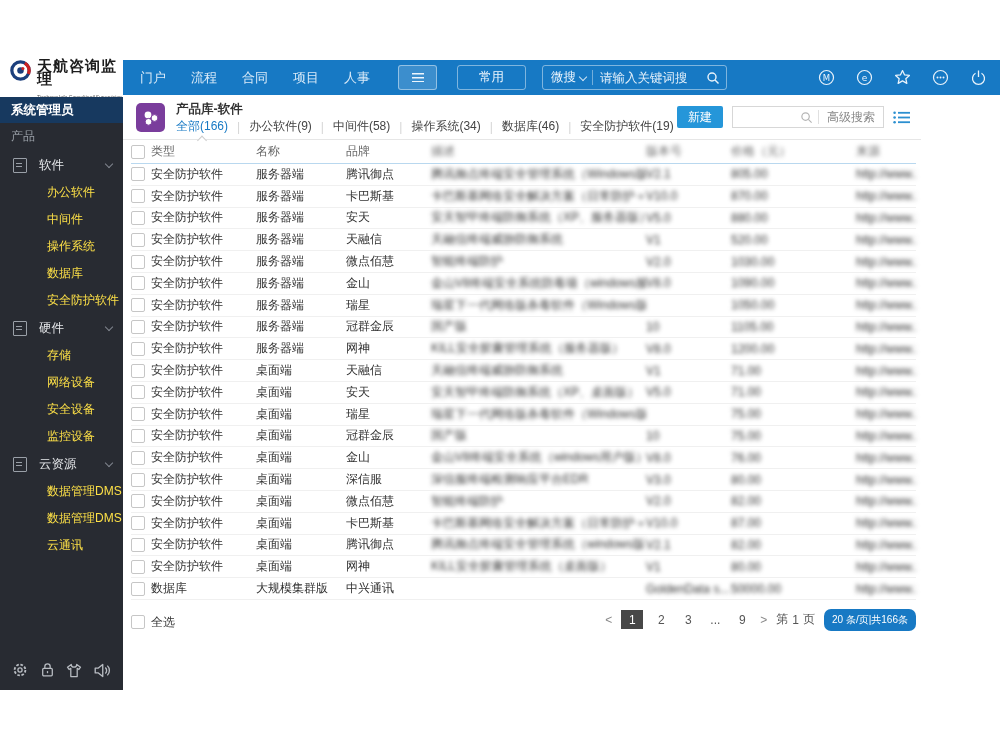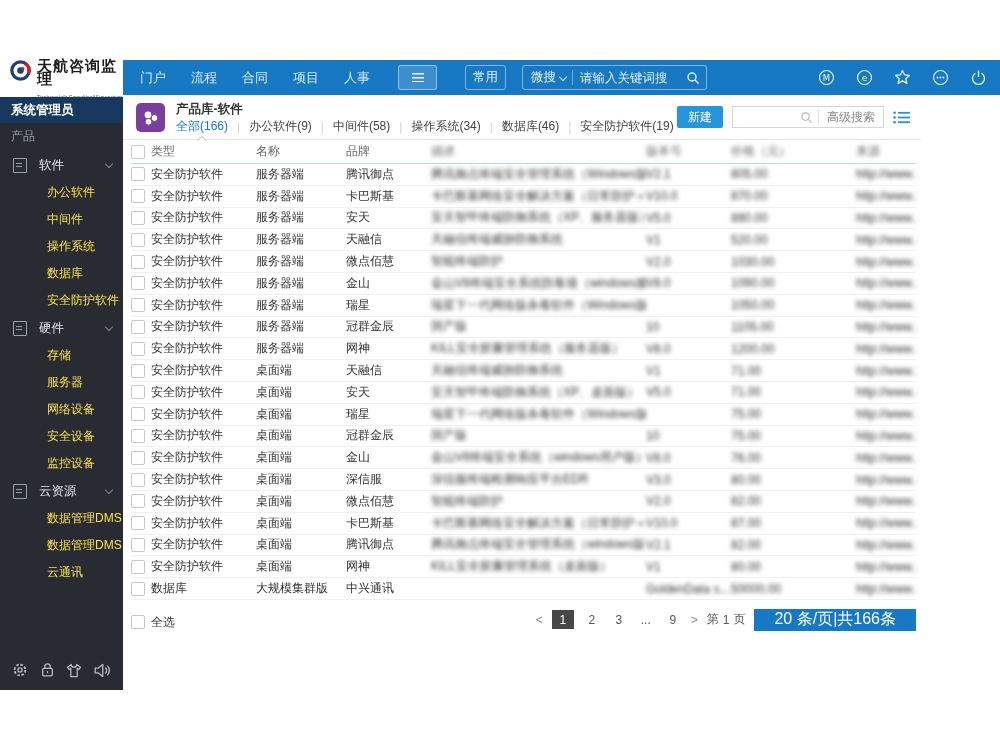--- a/index.html
+++ b/index.html
@@ -11,22 +11,22 @@
   .logo-row{display:flex;align-items:flex-start;padding:4px 0 0 8px;}
   .logo-txt{margin-left:4px;}
   .logo-title{font-size:15px;font-weight:bold;color:#1c1c1c;line-height:13px;letter-spacing:1px;}
   .logo-sub{font-size:5px;color:#555;border-bottom:1px solid #3aa55c;display:inline-block;line-height:6px;}
   .logo-login{font-size:10px;color:#3aa55c;margin:1px 0 0 28px;line-height:11px;cursor:pointer;}
 
   
   .topbar{position:absolute;left:123px;top:60px;width:877px;height:35px;background:#1779c4;display:flex;align-items:center;}
   .tb-menu{display:flex;align-items:center;gap:25px;margin-left:17px;}
   .tb-menu-item{color:#d9eaf8;font-size:13px;cursor:pointer;white-space:nowrap;}
-  .tb-box{margin-left:28px;height:23px;min-width:25px;border:1px solid rgba(255,255,255,.45);border-radius:3px;
-          display:flex;align-items:center;justify-content:center;color:#eef6fd;font-size:12.5px;padding:0 7px;cursor:pointer;}
+  .tb-box{margin-left:20px;height:23px;min-width:25px;border:1px solid rgba(255,255,255,.45);border-radius:3px;
+          display:flex;align-items:center;justify-content:center;color:#eef6fd;font-size:12.5px;padding:0 21px;cursor:pointer;}
   .tb-box.hamb{background:rgba(255,255,255,.16);margin-left:28px;padding:0 6px;}
   .hamb-bars{width:12px;height:9px;background:
      linear-gradient(#eef6fd,#eef6fd) 0 0/12px 1.5px no-repeat,
      linear-gradient(#eef6fd,#eef6fd) 0 4px/12px 1.5px no-repeat,
      linear-gradient(#eef6fd,#eef6fd) 0 8px/12px 1.5px no-repeat;}
   .tb-search{margin-left:16px;height:23px;border:1px solid rgba(255,255,255,.45);border-radius:3px;display:flex;align-items:center;}
   .tb-scope{color:#eef6fd;font-size:12.5px;padding:0 4px 0 8px;cursor:pointer;white-space:nowrap;}
   .tb-caret{width:5px;height:5px;border-right:1.3px solid #cfe3f4;border-bottom:1.3px solid #cfe3f4;transform:rotate(45deg);margin:-2px 6px 0 0;}
   .tb-div{width:1px;height:15px;background:rgba(255,255,255,.4);}
   .tb-input{width:104px;background:transparent;border:none;outline:none;color:#eef6fd;font-size:12.5px;padding:0 2px 0 7px;font-family:inherit;}
@@ -88,21 +88,21 @@
   .blur-h{filter:blur(2.1px);color:#6d6d6d;}
 
   
   .foot{margin:7px 5px 0 8px;display:flex;align-items:flex-end;height:24px;}
   .sel-all{display:flex;align-items:center;gap:6px;font-size:12px;color:#333;}
   .pager{margin-left:auto;display:flex;align-items:center;gap:9px;font-size:12px;color:#666;}
   .pnav{cursor:pointer;color:#888;}
   .pnum{min-width:18px;height:19px;display:flex;align-items:center;justify-content:center;cursor:pointer;color:#555;}
   .pnum.cur{background:#474747;color:#fff;padding:0 2px;}
   .pjump{display:flex;align-items:center;gap:4px;color:#555;}
-  .pbadge{background:#1779c4;color:#fff;height:22px;display:flex;align-items:center;padding:0 20px;font-size:16px;white-space:nowrap;}
+  .pbadge{background:#1779c4;color:#fff;height:22px;display:flex;align-items:center;padding:0 8px;font-size:10px;white-space:nowrap;border-radius:7px;}
   svg{display:block;}
 </style>
 </head>
 <body>
 
 <div class="canvas">
 
   <div class="logo-area">
     <div class="logo-row">
       <span>
@@ -193,21 +193,20 @@
         <div class="nav-sub">中间件</div>
         <div class="nav-sub">操作系统</div>
         <div class="nav-sub">数据库</div>
         <div class="nav-sub">安全防护软件</div>
         <div class="nav-group">
           <span class="doc-ico"></span>
           <span class="nav-glabel">硬件</span>
           <span class="nav-chev"></span>
         </div>
         <div class="nav-sub">存储</div>
-        <div class="nav-sub">服务器</div>
         <div class="nav-sub">网络设备</div>
         <div class="nav-sub">安全设备</div>
         <div class="nav-sub">监控设备</div>
         <div class="nav-group">
           <span class="doc-ico"></span>
           <span class="nav-glabel">云资源</span>
           <span class="nav-chev"></span>
         </div>
         <div class="nav-sub">数据管理DMS</div>
         <div class="nav-sub">数据管理DMS</div>

